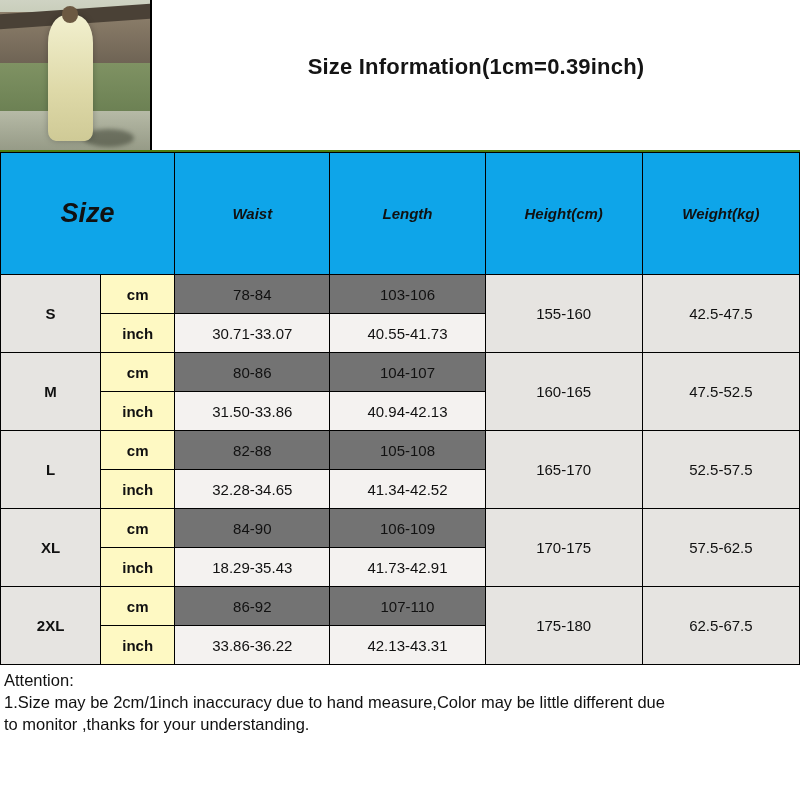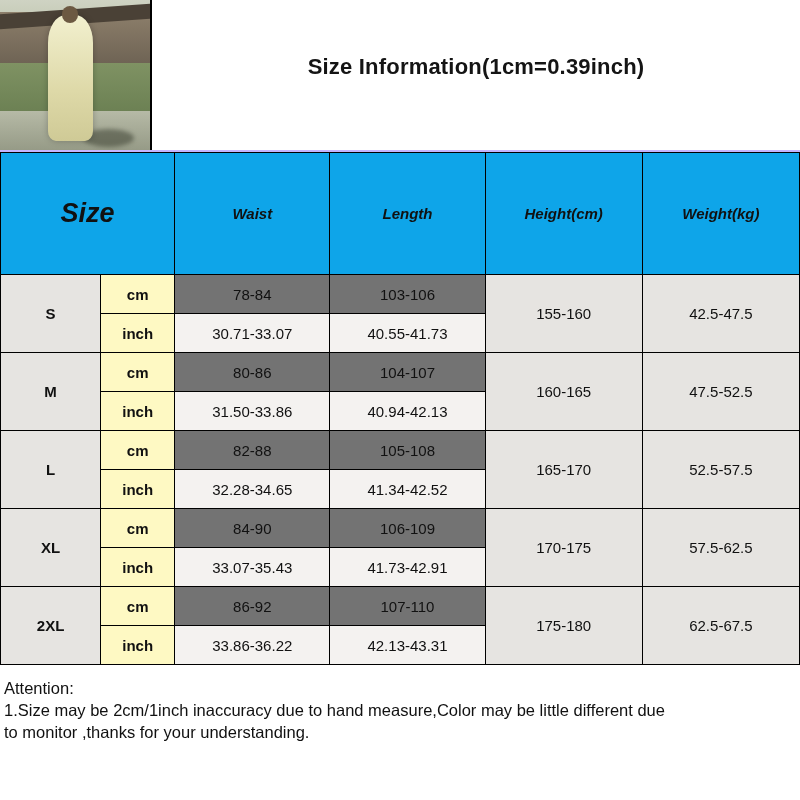--- a/index.html
+++ b/index.html
@@ -20,21 +20,21 @@
     box-sizing: border-box;
   }
 
   
   .banner {
     position: relative;
     display: flex;
     height: 152px;
     width: 800px;
     background: #ffffff;
-    border-bottom: 2px solid #c4b5fd;
+    border-bottom: 2px solid #4d7c0f;
     box-sizing: border-box;
   }
   .banner-photo {
     width: 152px;
     height: 150px;
     position: relative;
     overflow: hidden;
     border-right: 2px solid #000;
     box-sizing: border-box;
     background: linear-gradient(#8fa07a, #6f8a5c);
@@ -152,21 +152,21 @@
     font-weight: bold;
     font-size: 14px;
   }
   .shade-a { background: #e6e4e1; }
   .shade-b { background: #fef9c3; }
   .shade-c { background: #737373; }
   .shade-d { background: #f4f2f0; }
 
   
   .attention {
-    padding: 12px 4px 0 4px;
+    padding: 4px 4px 0 4px;
     box-sizing: border-box;
     width: 800px;
   }
   .attention div {
     font-size: 16.5px;
     color: #111;
     line-height: 1.34;
   }
 </style>
 </head>
@@ -253,21 +253,21 @@
       <tr class="row-cm">
         <td rowspan="2" class="cell-size shade-a">XL</td>
         <td class="cell-unit shade-b">cm</td>
         <td class="shade-c">84-90</td>
         <td class="shade-c">106-109</td>
         <td rowspan="2" class="shade-a">170-175</td>
         <td rowspan="2" class="shade-a">57.5-62.5</td>
       </tr>
       <tr class="row-in">
         <td class="cell-unit shade-b">inch</td>
-        <td class="shade-d">33.07-35.43</td>
+        <td class="shade-d">18.29-35.43</td>
         <td class="shade-d">41.73-42.91</td>
       </tr>
 
       <tr class="row-cm">
         <td rowspan="2" class="cell-size shade-a">2XL</td>
         <td class="cell-unit shade-b">cm</td>
         <td class="shade-c">86-92</td>
         <td class="shade-c">107-110</td>
         <td rowspan="2" class="shade-a">175-180</td>
         <td rowspan="2" class="shade-a">62.5-67.5</td>

